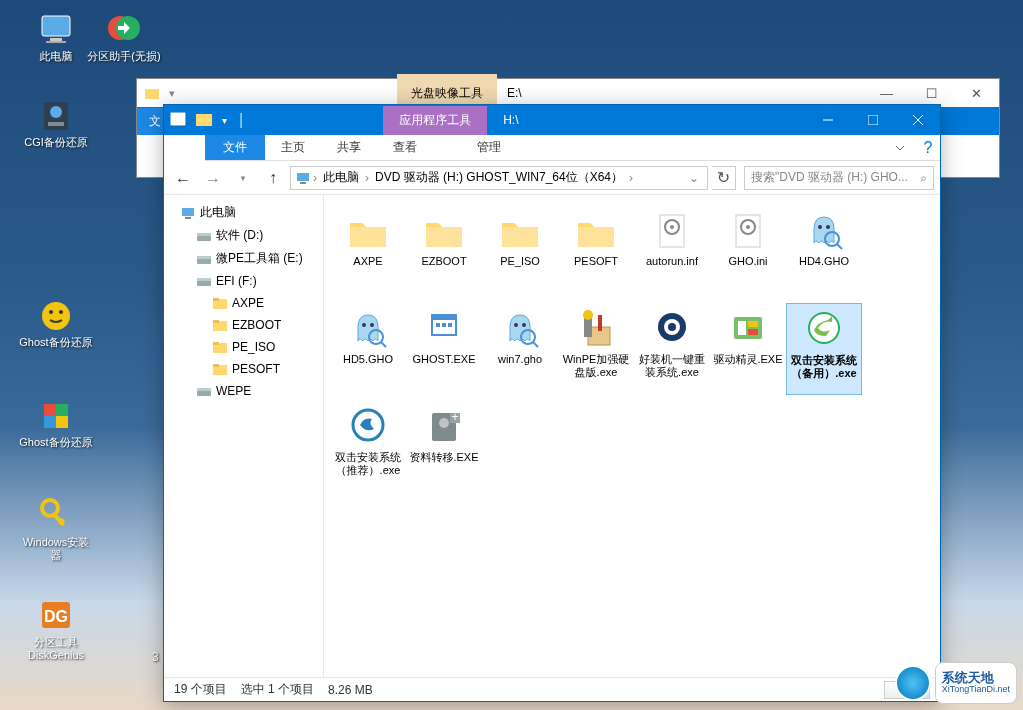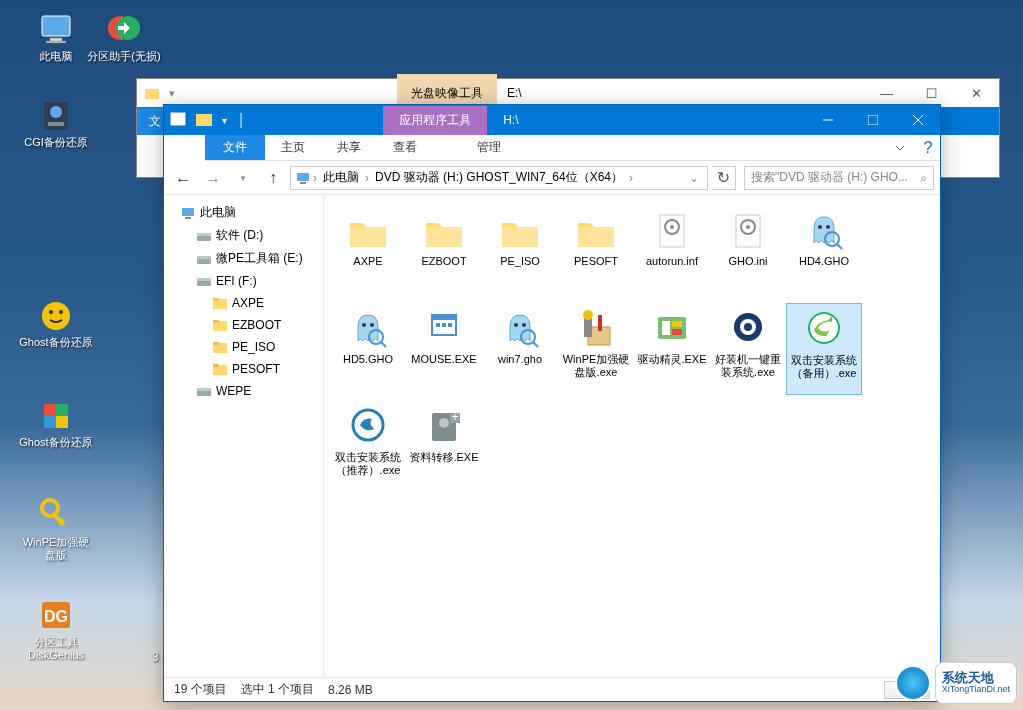--- a/index.html
+++ b/index.html
@@ -52,21 +52,21 @@
 .content { flex: 1; display: flex; overflow: hidden; }
 .sidebar { width: 160px; border-right: 1px solid #e8e8e8; overflow-y: auto; padding-top: 6px; }
 .tree-item { display: flex; align-items: center; padding: 3px 6px; font-size: 12px; cursor: pointer; gap: 4px; }
 .tree-item.selected { background: #cde8ff; }
 .tree-item .indent { display: inline-block; }
 .tree-icon { width: 16px; height: 16px; flex-shrink: 0; }
 
 .file-area { flex: 1; padding: 10px 6px; overflow-y: auto; }
 .file-grid { display: flex; flex-wrap: wrap; align-content: flex-start; }
 .file-item { width: 76px; height: 92px; display: flex; flex-direction: column; align-items: center; padding-top: 4px; cursor: pointer; margin: 0 0 6px 0; }
-.file-item.selected { background: #cde8ff; border: 1px solid #7ab8e8; }
+.file-item.selected { background: #cde8ff; border: 1px solid #7ab8e8; font-weight: bold; }
 .file-item .ficon { width: 48px; height: 44px; display: flex; align-items: center; justify-content: center; }
 .file-item .fname { font-size: 11px; text-align: center; line-height: 1.2; margin-top: 2px; word-break: break-all; padding: 0 2px; }
 
 .status-bar { height: 24px; border-top: 1px solid #e8e8e8; display: flex; align-items: center; padding: 0 10px; font-size: 12px; color: #333; gap: 14px; }
 .status-bar .views { margin-left: auto; display: flex; gap: 2px; }
 .status-bar .vbtn { width: 22px; height: 18px; border: 1px solid #ccc; cursor: pointer; }
 
 .watermark { position: absolute; right: 6px; bottom: 6px; display: flex; align-items: center; gap: 4px; }
 .watermark .wicon { width: 36px; height: 36px; background: radial-gradient(circle, #4fc3f7, #0277bd); border-radius: 50%; border: 2px solid #fff; }
 .watermark .wtext { font-size: 11px; color: #333; background: #fff; padding: 8px 6px; border-radius: 8px; border: 1px solid #ccc; line-height: 1.1; }
@@ -122,21 +122,21 @@
           <rect x="20" y="22" width="12" height="12" fill="#f1c40f"></rect>
         </svg></div>
       <div class="label">Ghost备份还原</div>
     </div>
     <div class="desktop-icon" style="left: 18px; top: 494px;">
       <div class="icon-img"><svg width="40" height="40">
           <circle cx="14" cy="14" r="8" fill="none" stroke="#f1c40f" stroke-width="4"></circle>
           <rect x="18" y="18" width="16" height="4" fill="#f1c40f" transform="rotate(45 18 18)"></rect>
           <rect x="26" y="24" width="4" height="6" fill="#f1c40f" transform="rotate(45 26 24)"></rect>
         </svg></div>
-      <div class="label">WinPE加强硬盘版</div>
+      <div class="label">Windows安装器</div>
     </div>
     <div class="desktop-icon" style="left: 18px; top: 594px;">
       <div class="icon-img"><svg width="40" height="40">
           <rect x="6" y="8" width="28" height="26" rx="3" fill="#e67e22"></rect>
           <text x="20" y="28" font-size="16" fill="#fff" text-anchor="middle" font-weight="bold">DG</text>
         </svg></div>
       <div class="label">分区工具DiskGenius</div>
     </div>
   </div>
 <div class="desktop-count">3</div>
@@ -394,21 +394,21 @@
           <div class="file-item">
             <div class="ficon">
               <svg width="44" height="44">
                 <rect x="10" y="8" width="24" height="20" fill="#fff" stroke="#4a90d9" stroke-width="2"></rect>
                 <rect x="10" y="8" width="24" height="5" fill="#4a90d9"></rect>
                 <rect x="14" y="16" width="4" height="4" fill="#4a90d9"></rect>
                 <rect x="20" y="16" width="4" height="4" fill="#4a90d9"></rect>
                 <rect x="26" y="16" width="4" height="4" fill="#4a90d9"></rect>
               </svg>
             </div>
-            <div class="fname">MOUSE.EXE</div>
+            <div class="fname">GHOST.EXE</div>
           </div>
           <div class="file-item">
             <div class="ficon">
               <svg width="44" height="44">
                 <path d="M22 8 Q12 8 12 20 L12 34 Q14 30 17 34 Q20 30 22 34 Q24 30 27 34 Q30 30 32 34 L32 20 Q32 8 22 8" fill="#a8d8f0" stroke="#5ca8d8"></path>
                 <circle cx="18" cy="18" r="2" fill="#336"></circle>
                 <circle cx="26" cy="18" r="2" fill="#336"></circle>
                 <circle cx="30" cy="30" r="7" fill="none" stroke="#4a90d9" stroke-width="2"></circle>
                 <line x1="35" y1="35" x2="40" y2="40" stroke="#4a90d9" stroke-width="2"></line>
               </svg>
@@ -422,37 +422,37 @@
                 <rect x="10" y="6" width="8" height="24" fill="#888"></rect>
                 <circle cx="14" cy="8" r="5" fill="#f1c40f"></circle>
                 <rect x="24" y="8" width="4" height="16" fill="#c0392b"></rect>
               </svg>
             </div>
             <div class="fname">WinPE加强硬盘版.exe</div>
           </div>
           <div class="file-item">
             <div class="ficon">
               <svg width="44" height="44">
+                <circle cx="22" cy="20" r="14" fill="#1a3a6a"></circle>
+                <circle cx="22" cy="20" r="8" fill="#fff"></circle>
+                <circle cx="22" cy="20" r="4" fill="#1a3a6a"></circle>
+              </svg>
+            </div>
+            <div class="fname">好装机一键重装系统.exe</div>
+          </div>
+          <div class="file-item">
+            <div class="ficon">
+              <svg width="44" height="44">
                 <rect x="8" y="10" width="28" height="22" rx="2" fill="#7bbf6a"></rect>
                 <rect x="12" y="14" width="8" height="14" fill="#fff"></rect>
                 <rect x="22" y="14" width="10" height="6" fill="#f1c40f"></rect>
                 <rect x="22" y="22" width="10" height="6" fill="#e74c3c"></rect>
               </svg>
             </div>
             <div class="fname">驱动精灵.EXE</div>
-          </div>
-          <div class="file-item">
-            <div class="ficon">
-              <svg width="44" height="44">
-                <circle cx="22" cy="20" r="14" fill="#1a3a6a"></circle>
-                <circle cx="22" cy="20" r="8" fill="#fff"></circle>
-                <circle cx="22" cy="20" r="4" fill="#1a3a6a"></circle>
-              </svg>
-            </div>
-            <div class="fname">好装机一键重装系统.exe</div>
           </div>
           <div class="file-item selected">
             <div class="ficon">
               <svg width="44" height="44">
                 <circle cx="22" cy="20" r="15" fill="#fff" stroke="#27ae60" stroke-width="2"></circle>
                 <path d="M12 22 Q16 14 26 12 L30 8 L30 14 Q22 12 16 20 Q20 26 28 22 L24 28 Q14 28 12 22" fill="#7bbf4a"></path>
               </svg>
             </div>
             <div class="fname">双击安装系统（备用）.exe</div>
           </div>

